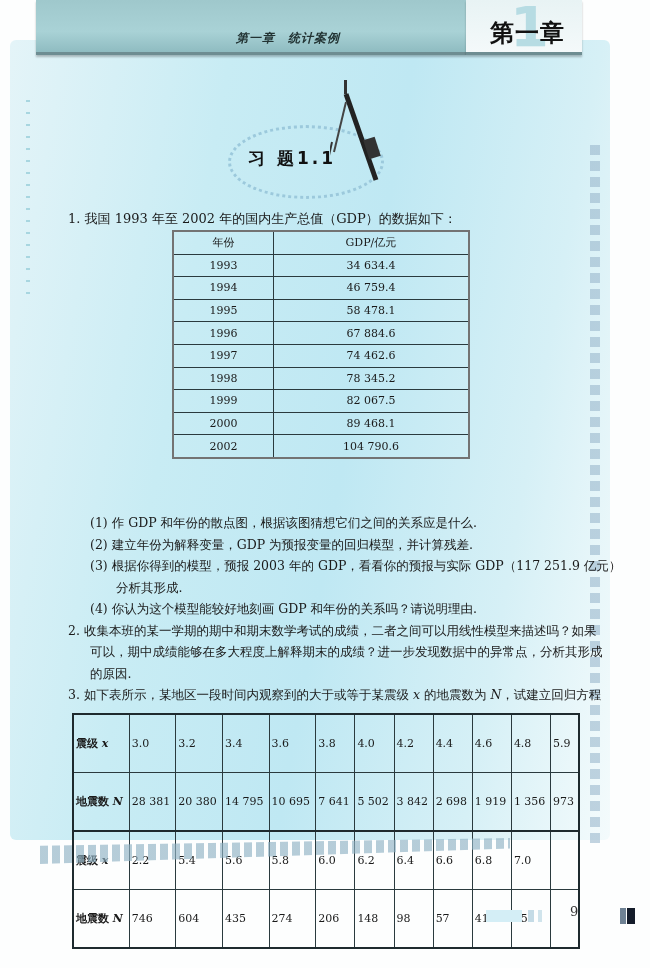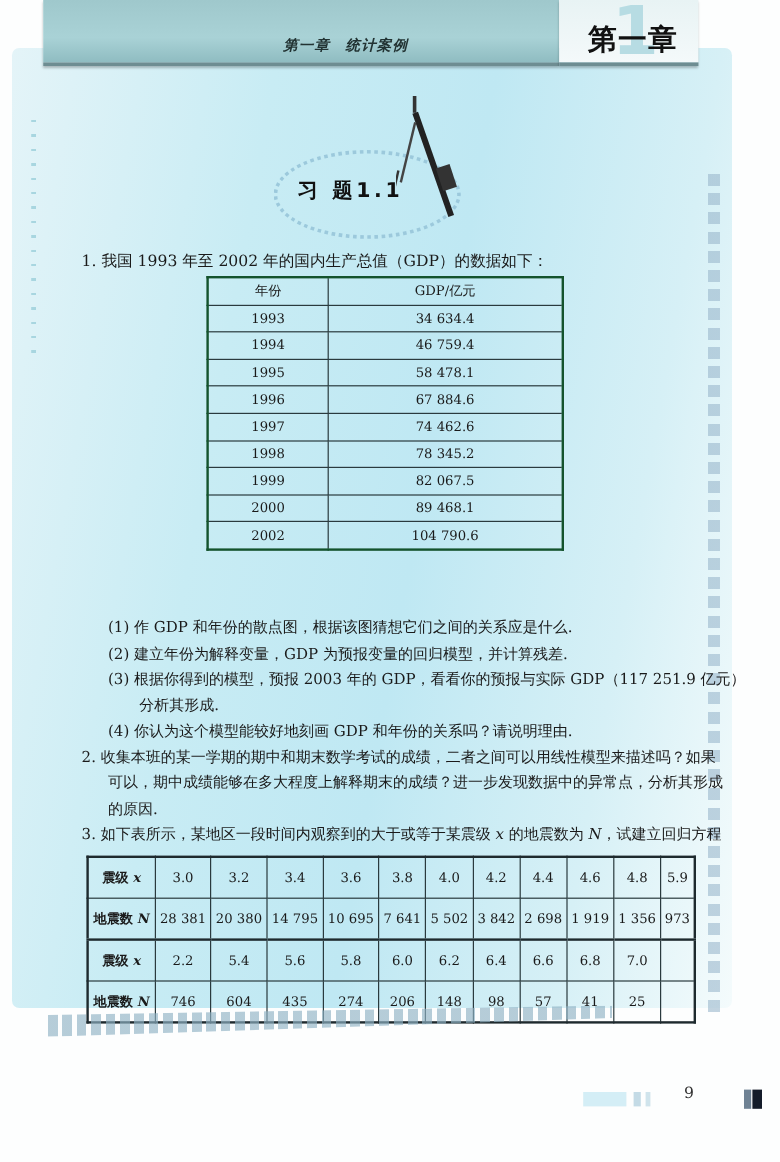--- a/index.html
+++ b/index.html
@@ -56,32 +56,32 @@
     position:absolute; left:38px; top:208px; width:560px;
     font-size:13px; line-height:22px;margin-left:30px;
   }
   .q-line { white-space:nowrap; }
   .indent { padding-left:22px; }
   .indent2 { padding-left:48px; }
   .hang { padding-left:22px; }
   table { border-collapse:collapse; }
   .gdp-table {
     position:absolute; left:172px; top:230px; width:298px;
-    border:2px solid #14532d; font-size:11px;
+    border:2px solid #737373; font-size:11px;
   }
   .gdp-table td, .gdp-table th {
     border:1px solid #2a3a3e; height:21.6px; text-align:center; font-weight:normal; padding:0;
   }
   .gdp-table th { font-size:11px; }
   .quake-table {
     position:absolute; left:72px; top:713px; width:508px;
     border:2px solid #1e2a2e; font-size:11px;
   }
   .quake-table td {
-    border:1px solid #2a3a3e; height:25px; text-align:center; padding:4px 2px;
+    border:1px solid #2a3a3e; height:25px; text-align:left; padding:16px 2px;
   }
   .quake-table td.head { font-weight:bold; white-space:nowrap; }
   .quake-table tr.sep td { border-top:2px solid #1e2a2e; }
   .ruler-bottom {
     position:absolute; left:40px; top:838px; width:470px; height:26px;
     background:repeating-linear-gradient(90deg,#8fb2c4 0 8px,transparent 8px 12px);
     opacity:0.65;
     clip-path:polygon(0 30%,100% 0,100% 40%,0 100%);
   }
   .ruler-right {

